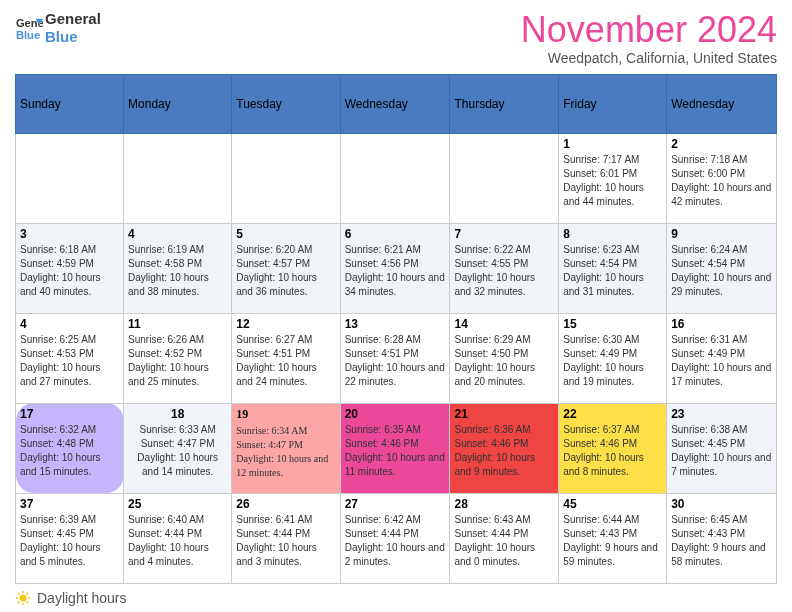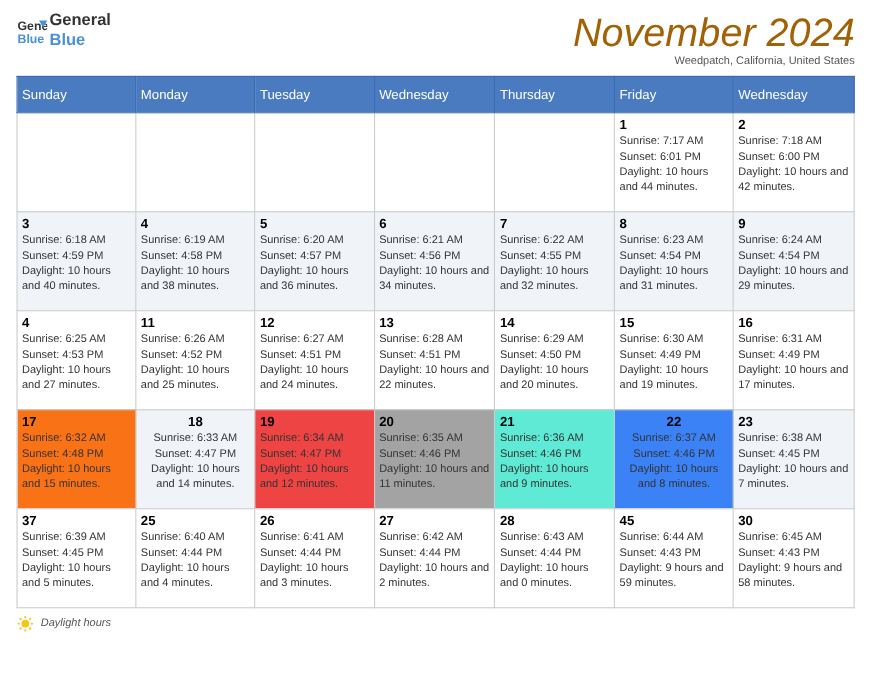--- a/index.html
+++ b/index.html
@@ -33,37 +33,36 @@
     .logo-icon {
       width: 28px;
       height: 28px;
     }
     .title-area {
       text-align: right;
     }
     .main-title {
       font-size: 36px;
       font-weight: normal;
-      color: #a16207;
+      color: #ec4899;
       line-height: 1.1;
-      font-style: italic;
     }
     .subtitle {
-      font-size: 10px;
+      font-size: 14px;
       color: #555;
     }
     .calendar {
       width: 100%;
       border-collapse: collapse;
       font-size: 11px;
     }
     .calendar th {
       background: #4a7abf;
-      color: #ffffff;
-      padding: 9px 4px;
+      color: #000000;
+      padding: 22px 4px;
       text-align: left;
       font-weight: normal;
       font-size: 12px;
       border: 1px solid #3a6aaf;
     }
     .calendar td {
       border: 1px solid #ccc;
       vertical-align: top;
       padding: 3px 4px;
       height: 90px;
@@ -82,26 +81,25 @@
     .day-info {
       font-size: 10px;
       color: #333;
       line-height: 1.4;
     }
     .empty-cell {
       background: #fff !important;
     }
     .footer-note {
       margin-top: 6px;
-      font-size: 10px;
+      font-size: 14px;
       color: #555;
       display: flex;
       align-items: center;
       gap: 6px;
-      font-style: italic;
     }
   </style>
 </head>
 <body>
 
 <div class="header-area">
   <div class="logo">
     <svg class="logo-icon" viewBox="0 0 30 30" xmlns="http://www.w3.org/2000/svg">
       <text x="1" y="14" font-size="12" font-weight="bold" fill="#333">General</text>
       <text x="1" y="27" font-size="12" font-weight="bold" fill="#4a90d9">Blue</text>
@@ -202,41 +200,41 @@
         <td>
           <span class="day-num">15</span>
           <div class="day-info">Sunrise: 6:30 AM<br>Sunset: 4:49 PM<br>Daylight: 10 hours and 19 minutes.</div>
         </td>
         <td>
           <span class="day-num">16</span>
           <div class="day-info">Sunrise: 6:31 AM<br>Sunset: 4:49 PM<br>Daylight: 10 hours and 17 minutes.</div>
         </td>
       </tr>
       <tr>
-        <td style="background: #f97316;">
+        <td style="background: #c4b5fd; border-radius: 18px;">
           <span class="day-num">17</span>
           <div class="day-info">Sunrise: 6:32 AM<br>Sunset: 4:48 PM<br>Daylight: 10 hours and 15 minutes.</div>
         </td>
         <td style="background: rgb(240, 244, 248); text-align: center;">
           <span class="day-num">18</span>
           <div class="day-info">Sunrise: 6:33 AM<br>Sunset: 4:47 PM<br>Daylight: 10 hours and 14 minutes.</div>
         </td>
-        <td style="background: #ef4444;">
+        <td style="background: #fca5a5; font-family: Liberation Serif, serif;">
           <span class="day-num">19</span>
           <div class="day-info">Sunrise: 6:34 AM<br>Sunset: 4:47 PM<br>Daylight: 10 hours and 12 minutes.</div>
         </td>
-        <td style="background: #a3a3a3;">
+        <td style="background: #ec4899;">
           <span class="day-num">20</span>
           <div class="day-info">Sunrise: 6:35 AM<br>Sunset: 4:46 PM<br>Daylight: 10 hours and 11 minutes.</div>
         </td>
-        <td style="background: #5eead4;">
+        <td style="background: #ef4444;">
           <span class="day-num">21</span>
           <div class="day-info">Sunrise: 6:36 AM<br>Sunset: 4:46 PM<br>Daylight: 10 hours and 9 minutes.</div>
         </td>
-        <td style="background: #3b82f6; text-align: center;">
+        <td style="background: #fde047;">
           <span class="day-num">22</span>
           <div class="day-info">Sunrise: 6:37 AM<br>Sunset: 4:46 PM<br>Daylight: 10 hours and 8 minutes.</div>
         </td>
         <td style="background: rgb(240, 244, 248); margin-left: 44px;">
           <span class="day-num">23</span>
           <div class="day-info">Sunrise: 6:38 AM<br>Sunset: 4:45 PM<br>Daylight: 10 hours and 7 minutes.</div>
         </td>
       </tr>
       <tr>
         <td>

